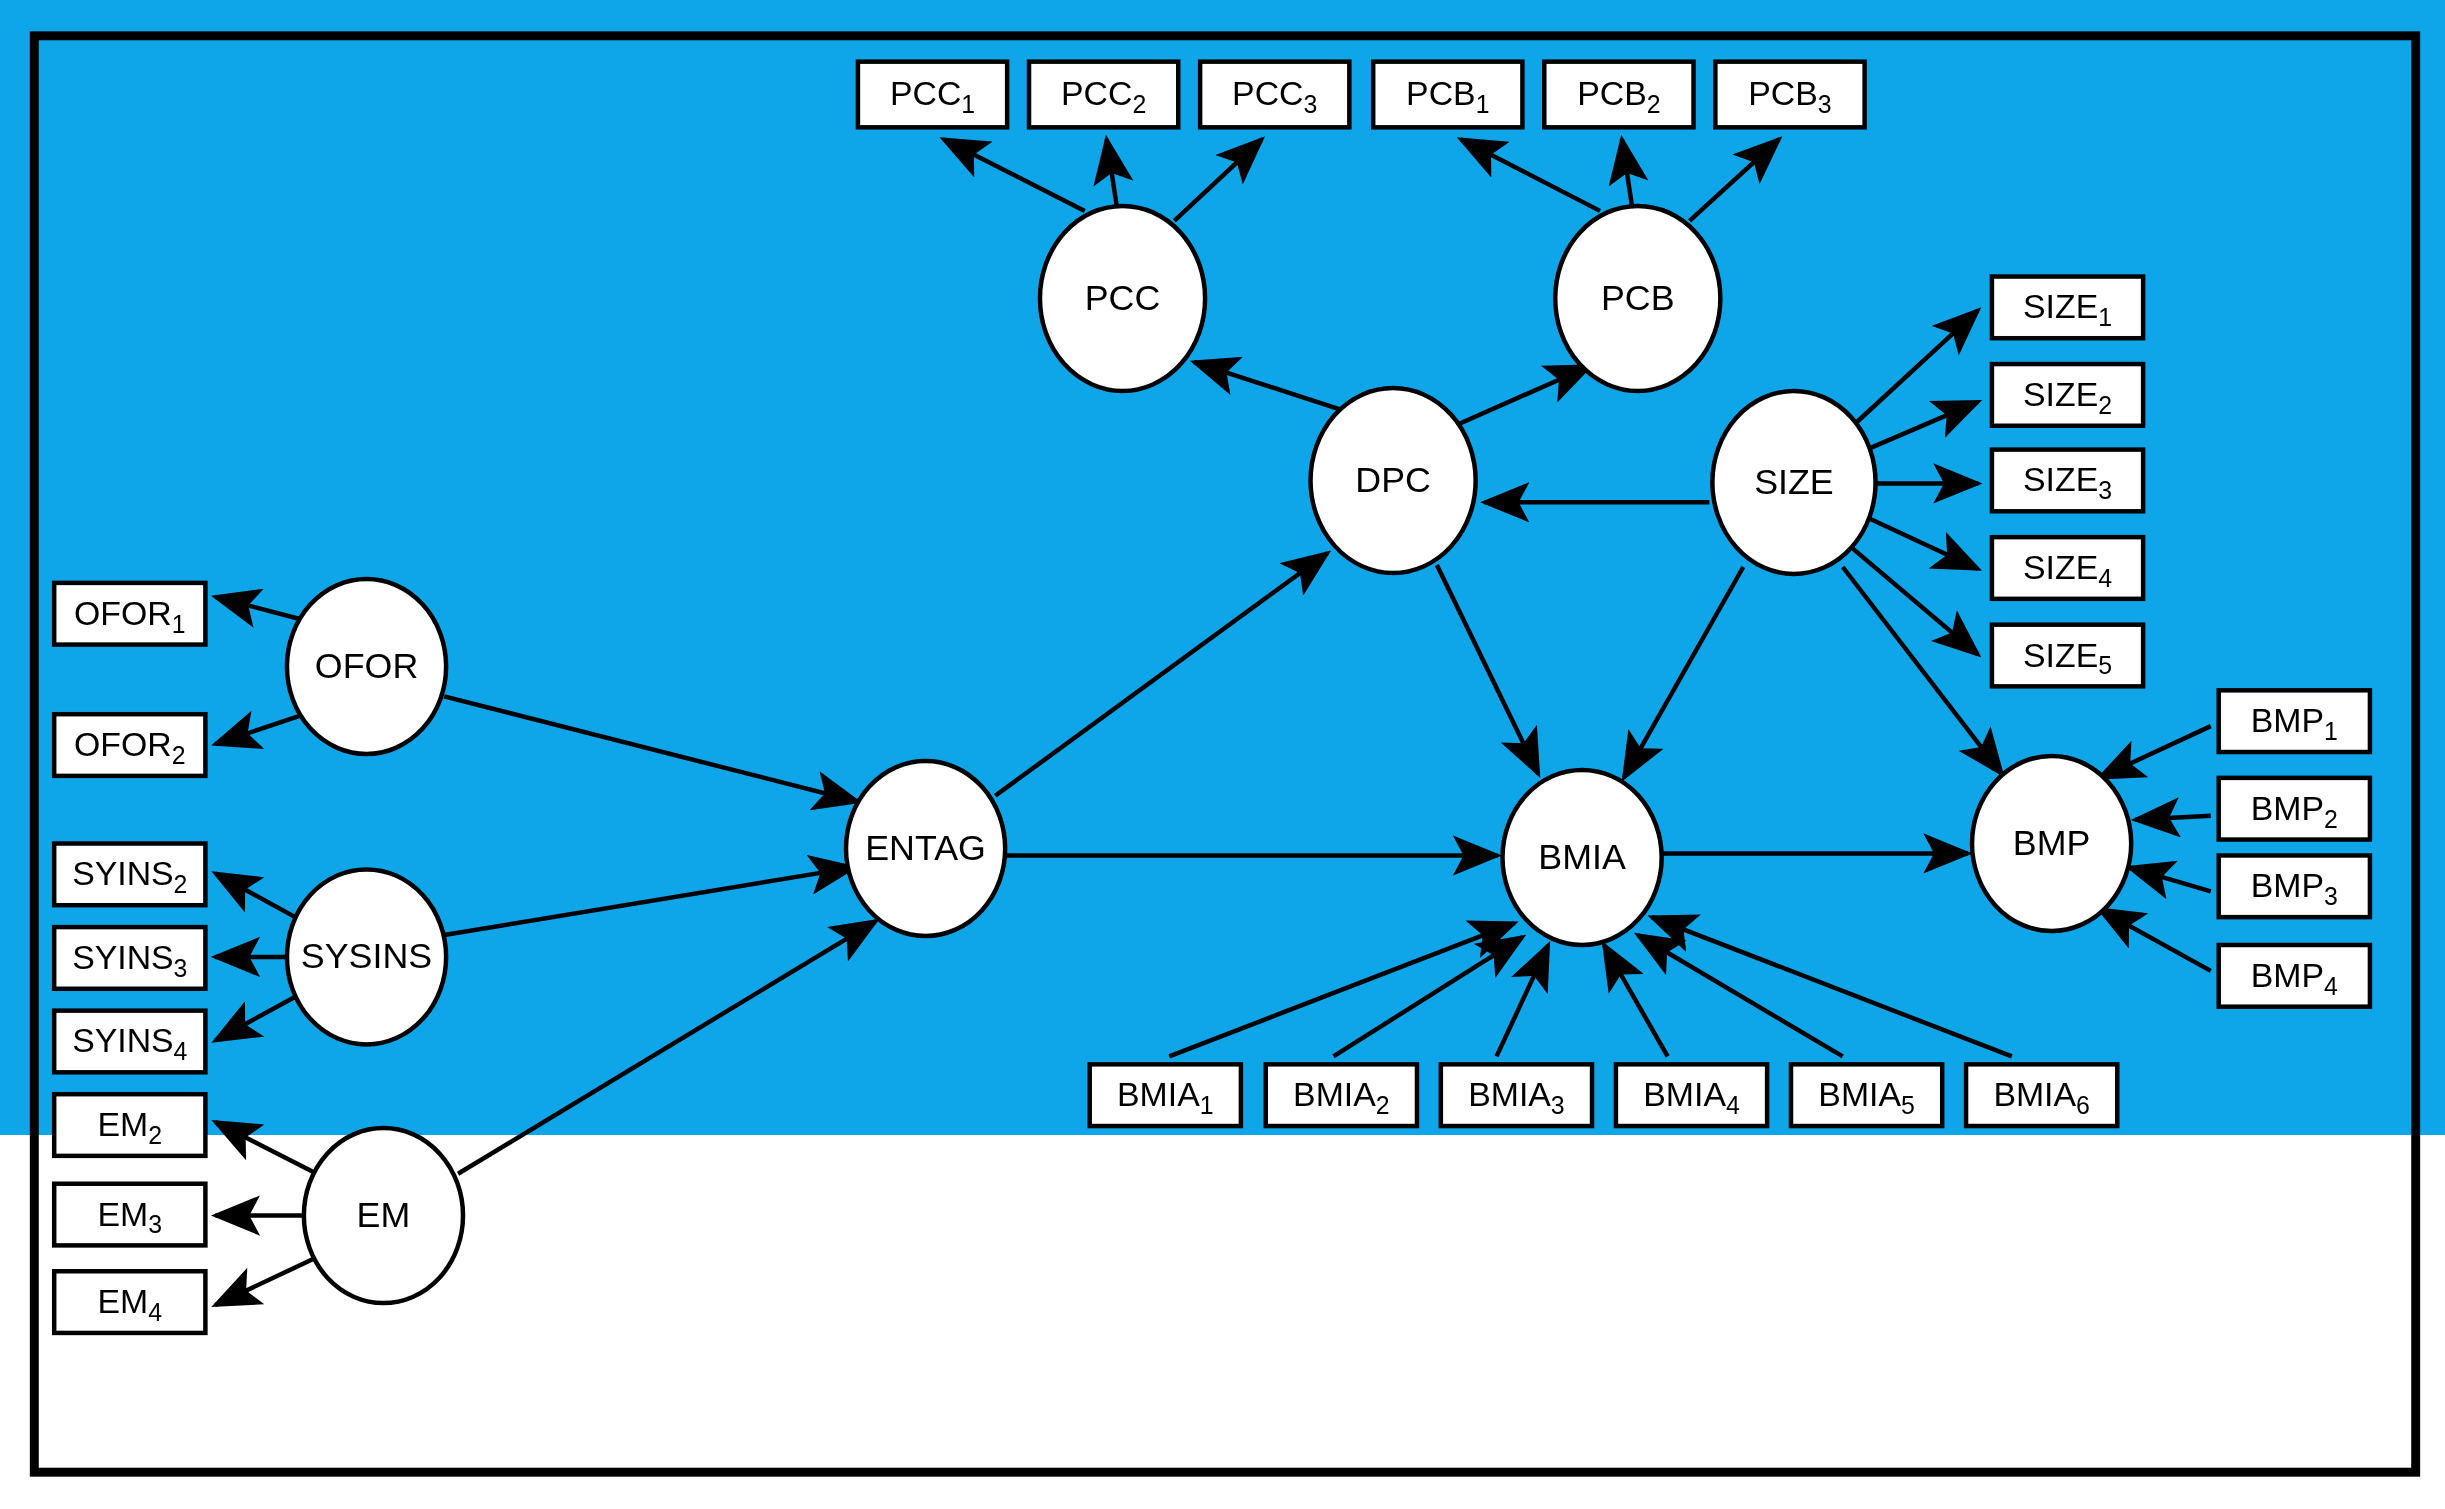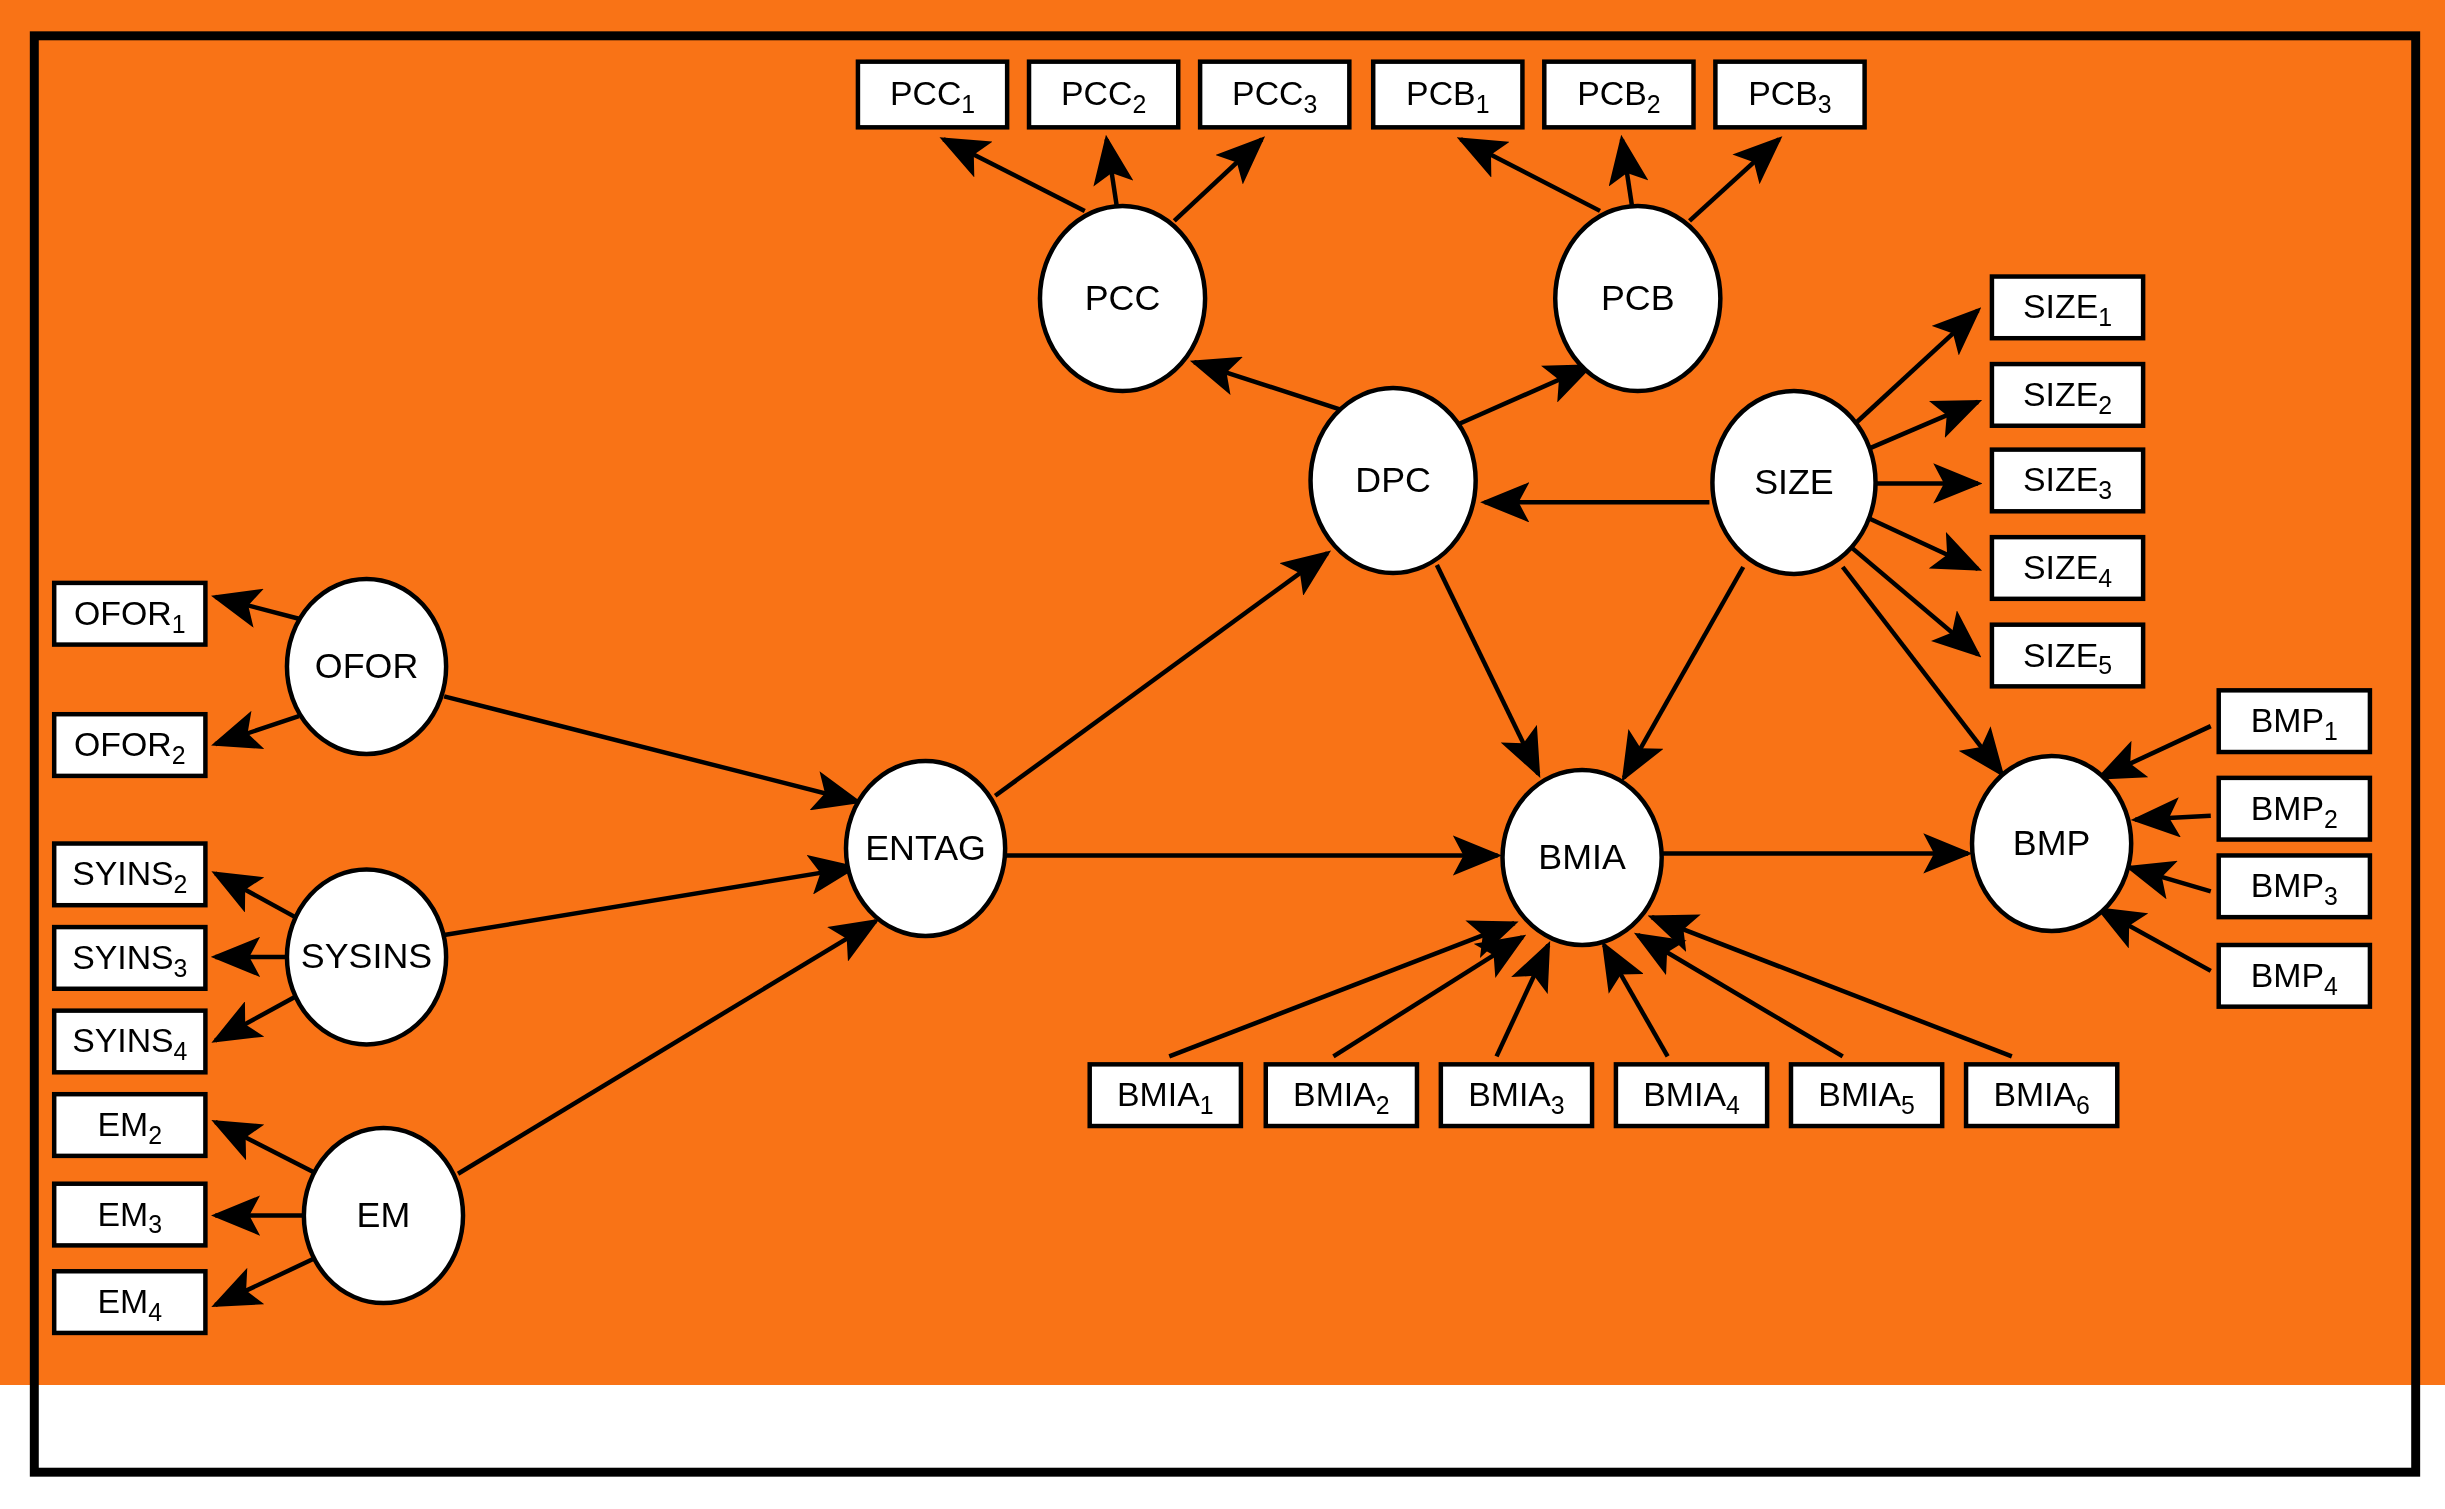--- a/index.html
+++ b/index.html
@@ -9,22 +9,22 @@
   }
   body {
     width: 2446px;
     height: 1509px;
     font-family: "Liberation Sans", sans-serif;
     overflow: hidden;
   }
   #diagram-root {
     position: relative;
     width: 2446px;
-    height: 1385px;
-    background: #f97316;
+    height: 1135px;
+    background: #0ea5e9;
   }
   svg#sem-canvas {
     position: absolute;
     left: 0;
     top: 0;
     width: 2446px;
     height: 1509px;
     display: block;
   }
   .frame-rect {

